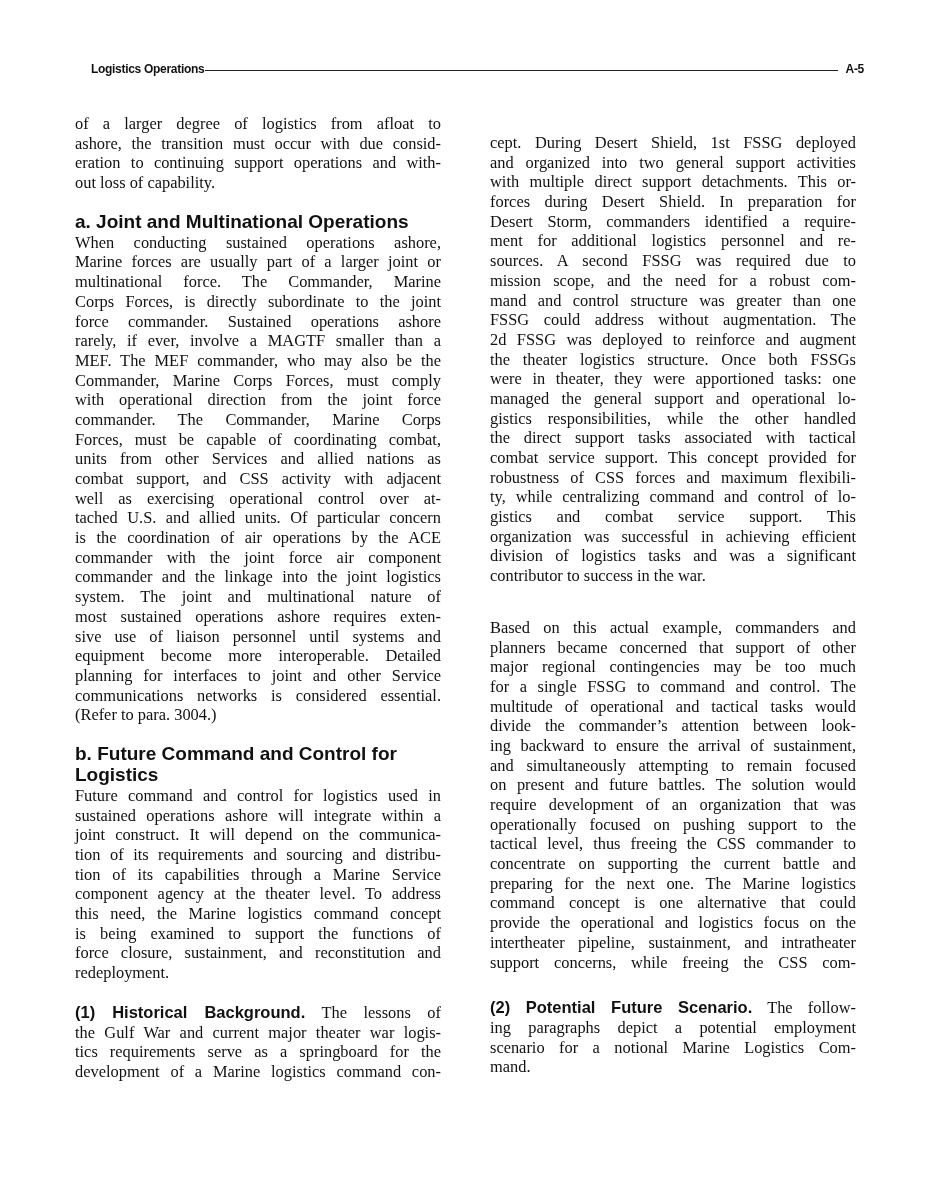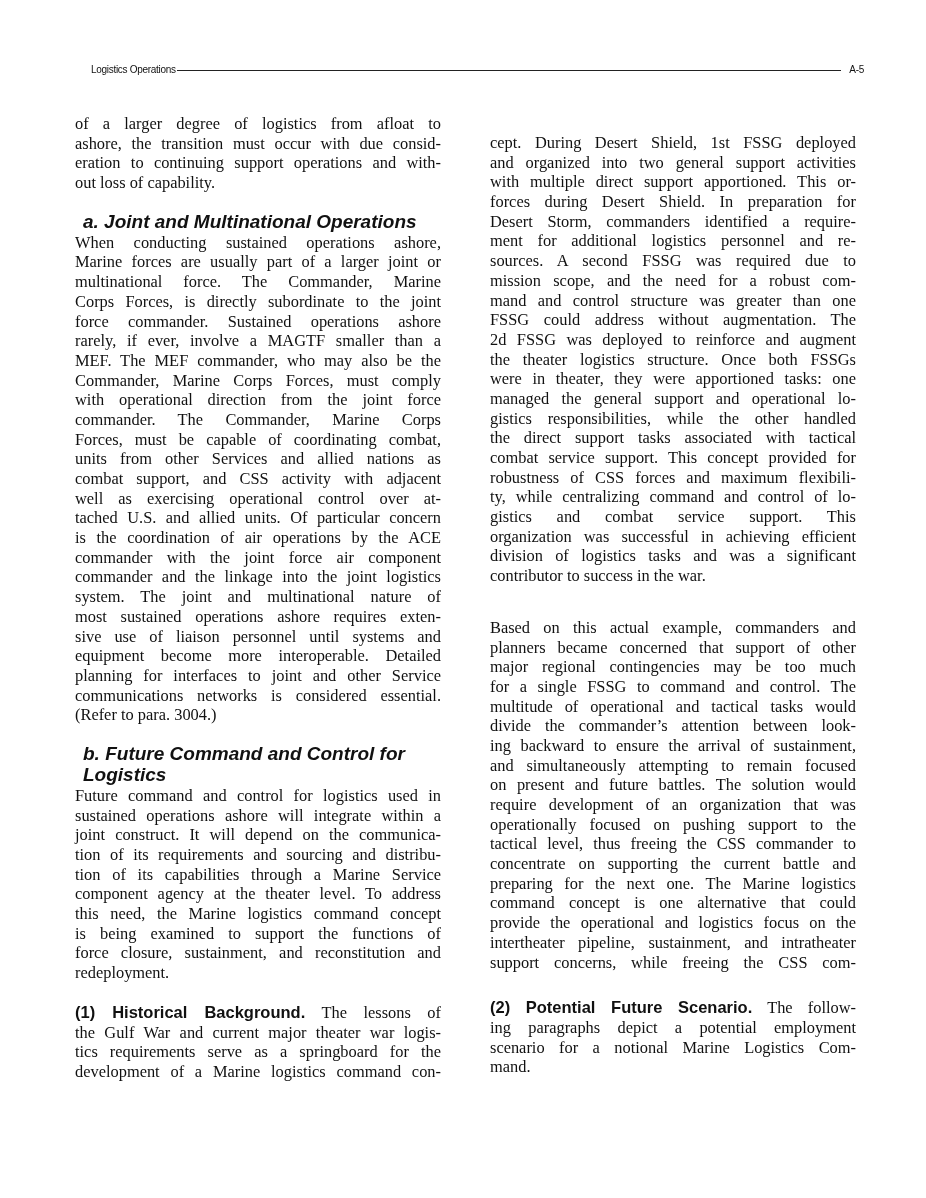--- a/index.html
+++ b/index.html
@@ -1,25 +1,25 @@
 <!DOCTYPE html>
 <html><head>
   <meta charset="utf-8">
   <style>
     html, body { margin: 0; padding: 0; background: #ffffff; }
     body { width: 926px; height: 1198px; position: relative; overflow: hidden; color: #111111; }
     .header { position: absolute; left: 91px; top: 59px; width: 773px; height: 20px; display: flex; align-items: center; }
-    .header-title, .header-page { font-family: "Liberation Sans", sans-serif; font-weight: normal; font-size: 10px; letter-spacing: -0.3px; white-space: nowrap; }
+    .header-title, .header-page { font-family: "Liberation Sans", sans-serif; font-weight: bold; font-size: 12px; letter-spacing: -0.3px; white-space: nowrap; }
     .header-rule { flex: 1; height: 0; border-top: 1px solid #222; margin: 2px 8px 0 1px; }
     .col { position: absolute; top: 114px; width: 366px; }
     .col-left { left: 75px; }
     .col-right { left: 490px; margin-top: 19px; }
     .line { font-family: "Liberation Serif", serif; font-size: 16.4px; line-height: 19.7px; height: 19.7px; white-space: nowrap; text-align: justify; text-align-last: justify; }
     .line.last { text-align-last: left; }
-    .heading { font-family: "Liberation Sans", sans-serif; font-weight: bold; font-size: 19px; line-height: 21px; margin: 4px 0 1px 8px; font-style: italic; }
+    .heading { font-family: "Liberation Sans", sans-serif; font-weight: bold; font-size: 19px; line-height: 21px; margin: 4px 0 1px 0; }
     .runin { font-family: "Liberation Sans", sans-serif; font-weight: bold; font-size: 16.5px; }
     .block { margin: 0; }
   </style>
 </head>
 <body>
 
 <div class="header">
   <span class="header-title">Logistics Operations</span>
   <span class="header-rule"></span>
   <span class="header-page">A-5</span>
@@ -84,21 +84,21 @@
     <div class="line">the Gulf War and current major theater war logis-</div>
     <div class="line">tics requirements serve as a springboard for the</div>
     <div class="line">development of a Marine logistics command con-</div>
   </div>
 </div>
 
 <div class="col col-right">
   <div class="block">
     <div class="line">cept. During Desert Shield, 1st FSSG deployed</div>
     <div class="line">and organized into two general support activities</div>
-    <div class="line">with multiple direct support apportioned. This or-</div>
+    <div class="line">with multiple direct support detachments. This or-</div>
     <div class="line">forces during Desert Shield. In preparation for</div>
     <div class="line">Desert Storm, commanders identified a require-</div>
     <div class="line">ment for additional logistics personnel and re-</div>
     <div class="line">sources. A second FSSG was required due to</div>
     <div class="line">mission scope, and the need for a robust com-</div>
     <div class="line">mand and control structure was greater than one</div>
     <div class="line">FSSG could address without augmentation. The</div>
     <div class="line">2d FSSG was deployed to reinforce and augment</div>
     <div class="line">the theater logistics structure. Once both FSSGs</div>
     <div class="line">were in theater, they were apportioned tasks: one</div>

